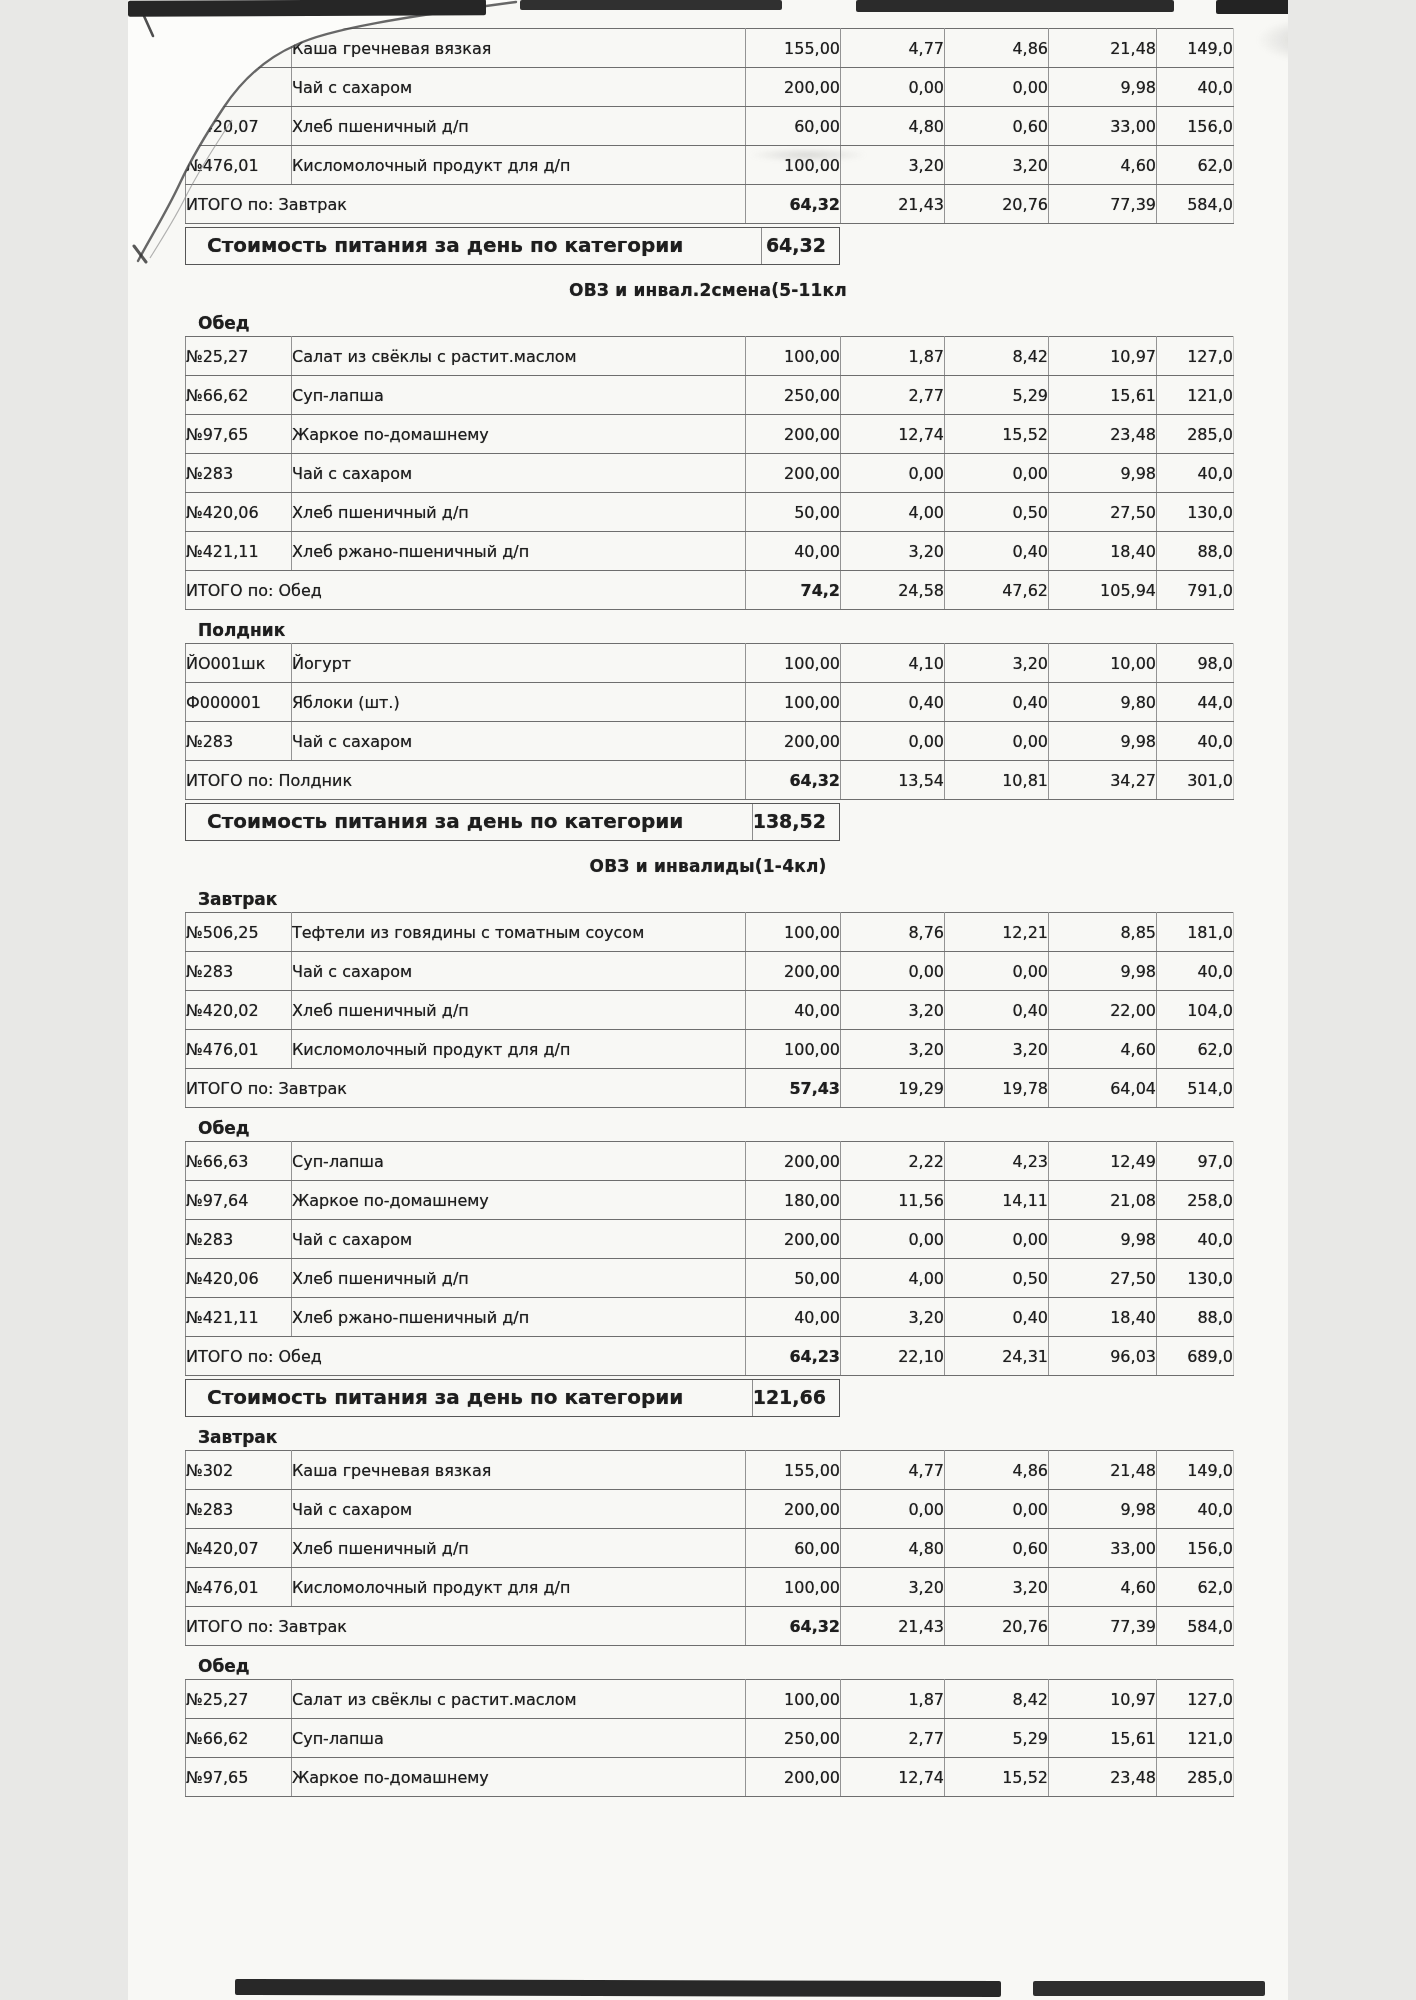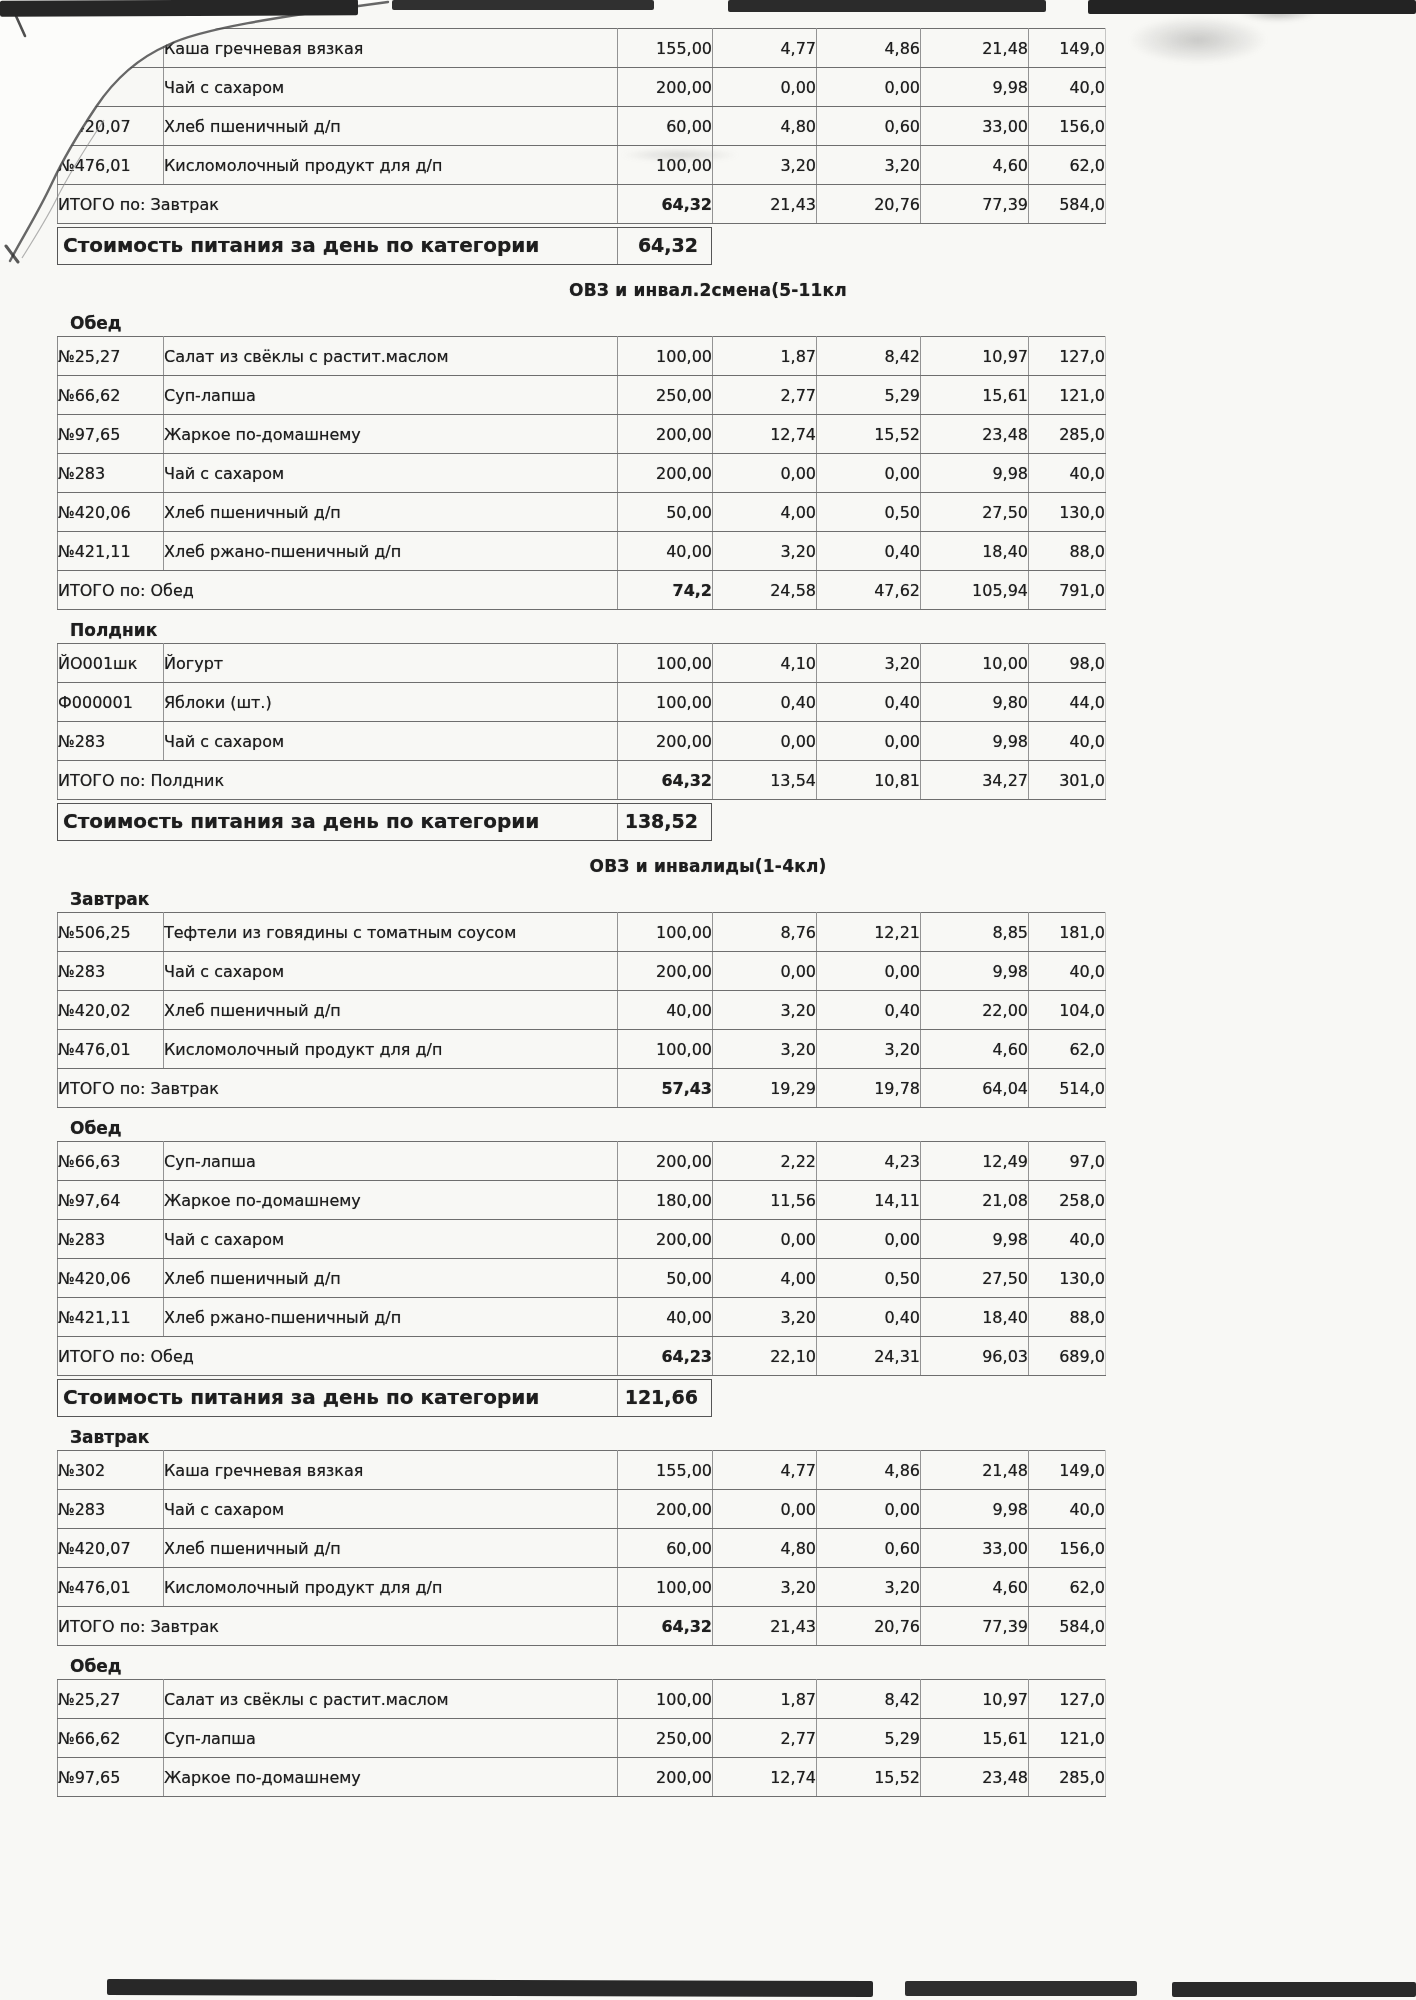--- a/index.html
+++ b/index.html
@@ -1,17 +1,17 @@
 <!DOCTYPE html>
 <html><head>
 <meta charset="utf-8">
 <style>
   html,body{margin:0;padding:0;background:#e8e8e6;}
   .page{
-    position:relative;width:1416px;height:2000px;margin:0 auto;
+    position:relative;width:1160px;height:2000px;margin:0 auto;
     background:#f8f8f5;overflow:hidden;
     font-family:"DejaVu Sans","Liberation Sans",sans-serif;
     color:#1e1e1e;
     -webkit-font-smoothing:antialiased;
   }
   .doc{position:relative;z-index:1;padding-top:28px;text-shadow:0 0 0.7px rgba(45,45,45,.75);}
 
   
   table.menu{border-collapse:collapse;table-layout:fixed;width:1048px;margin-left:57px;}
   table.menu td{
@@ -31,20 +31,21 @@
   td.c-c{padding-right:17px;}
   td.c-k{padding-right:9px;}
   tr.total td{border-top-color:#5f5f5f;}
   td.total-label{font-weight:normal;font-size:17px;padding-left:6px;}
   tr.total td.c-w{font-weight:bold;}
 
   
   .cost{
     display:flex;box-sizing:border-box;margin:3px 0 0 57px;width:655px;height:38px;
     border:1px solid #565656;
+    padding-left:16px;
   }
   .cost-label{
     box-sizing:border-box;width:560px;border-right:1px solid #8d8d8d;
     font-weight:bold;font-size:20px;line-height:35px;padding-left:5px;white-space:nowrap;overflow:hidden;
   }
   .cost-value{flex:1;text-align:right;padding-right:13px;font-weight:bold;font-size:19px;line-height:35px;}
 
   
   .category{margin-top:13px;height:25px;line-height:25px;text-align:center;font-weight:bold;font-size:17px;letter-spacing:.2px;}
   .meal{margin:8px 0 0 70px;height:25px;line-height:25px;font-weight:bold;font-size:17px;}

